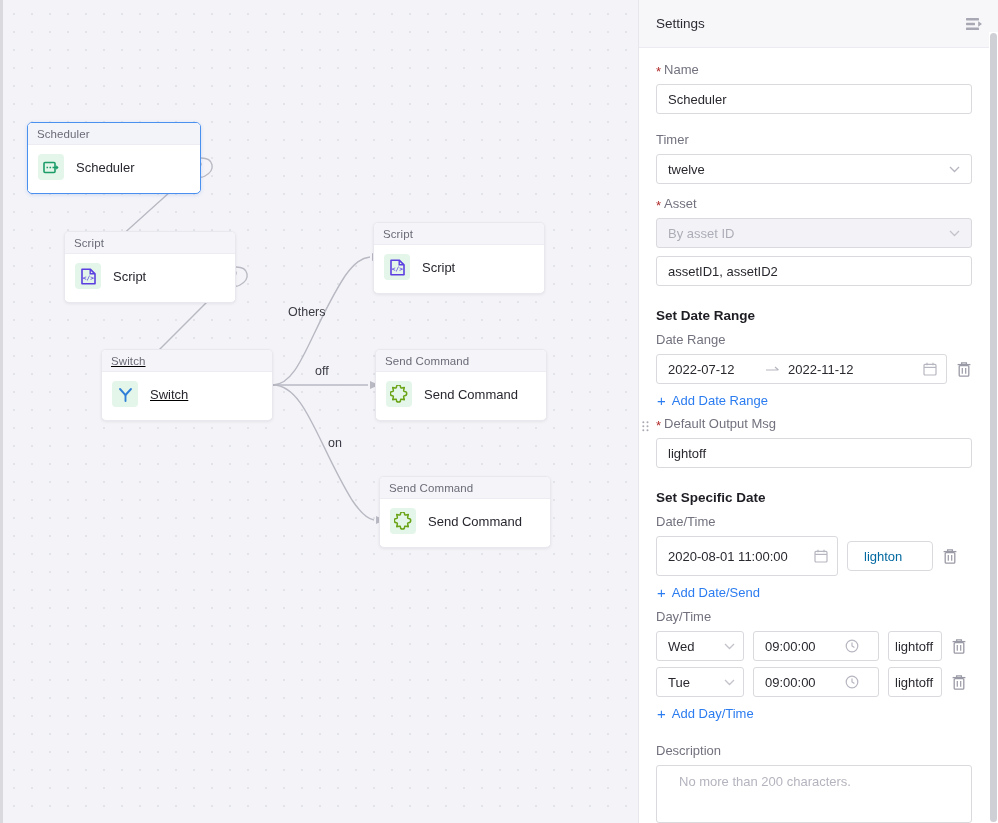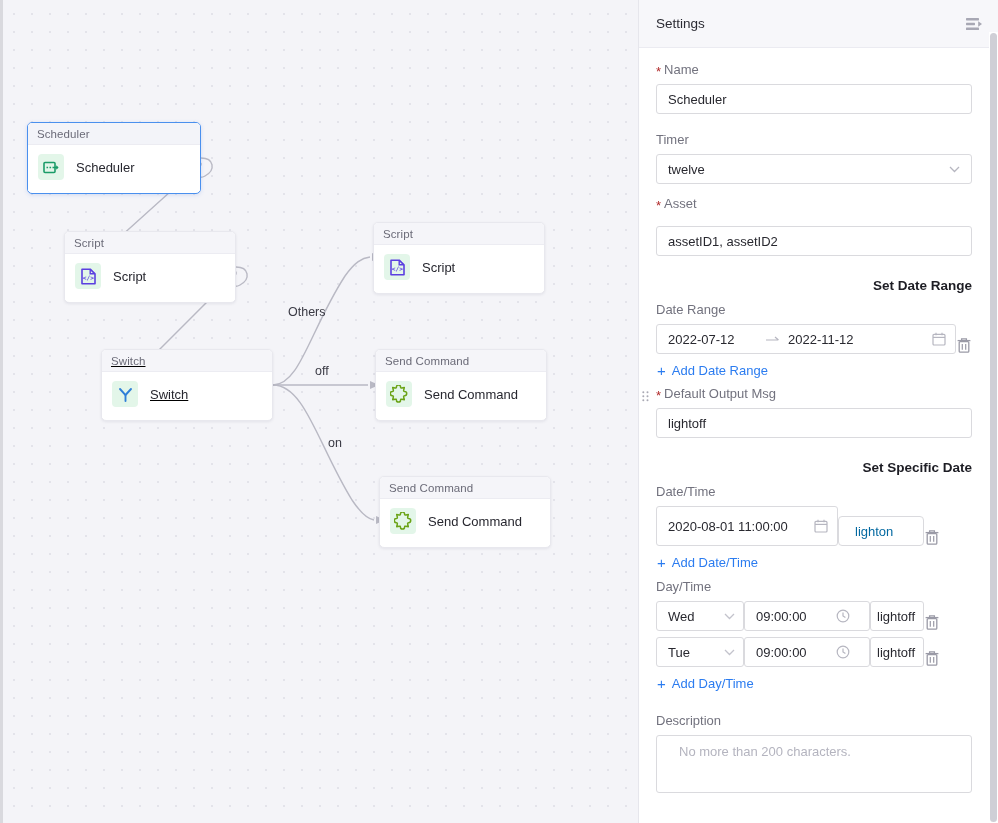--- a/index.html
+++ b/index.html
@@ -111,40 +111,39 @@
 
   .field { margin-bottom: 0; }
   .flabel {
     font-size: 13px; color: #72727e;
     margin-bottom: 7px; display: flex; align-items: center; gap: 3px;
   }
   .flabel .req { color: #b02a2a; font-size: 13px; line-height: 1; position: relative; top: 2px; }
   .section-title {
     font-size: 13.5px; font-weight: bold; color: #1d1d24;
     margin-bottom: 9px;
-    text-align: right;
   }
 
   .inp {
     width: 100%; height: 30px;
     border: 1px solid #dadade;
     border-radius: 3px;
     background: #fff;
     font-size: 13px; color: #28282f;
     padding: 0 11px;
     display: flex; align-items: center;
     font-family: "Liberation Sans", sans-serif;
   }
   .inp.disabled { background: #f3f3f7; color: #adadb8; }
   .select {
     justify-content: space-between;
   }
   .chev { color: #b6b6c0; font-size: 11px; line-height: 1; }
 
-  .row { display: flex; align-items: flex-end; }
+  .row { display: flex; align-items: center; gap: 9px; }
 
   .range-inp {
     flex: 1; height: 30px;
     border: 1px solid #dadade; border-radius: 3px;
     display: flex; align-items: center;
     padding: 0 9px 0 11px;
     font-size: 13px; color: #28282f; background: #fff;
   }
   .range-inp .d1 { width: 96px; }
   .range-inp .arrow { color: #b6b6c0; font-size: 12px; margin: 0 8px 0 2px; }
@@ -342,20 +341,28 @@
         </div>
       </div>
 
       <div class="gap-s"></div>
 
       <div class="field">
         <div class="flabel">
           <span class="req">*</span>
           <span>Asset</span>
         </div>
+        <div class="inp select disabled">
+          <span>By asset ID</span>
+          <span class="chev">
+            <svg width="11" height="7" viewBox="0 0 11 7">
+                <path d="M1,1 L5.5,5.5 L10,1" fill="none" stroke="#c3c3cc" stroke-width="1.3"></path>
+              </svg>
+          </span>
+        </div>
         <div style="height:8px"></div>
         <div class="inp">assetID1, assetID2</div>
       </div>
 
       <div class="gap-l"></div>
 
       <div class="section-title">Set Date Range</div>
       <div class="flabel">Date Range</div>
       <div class="row">
         <div class="range-inp">
@@ -432,21 +439,21 @@
             <path d="M1.6,3.6 H14.4" stroke="#9a9aa6" stroke-width="1.3" fill="none"></path>
             <path d="M5.6,3.4 V1.8 h4.8 v1.6" stroke="#9a9aa6" stroke-width="1.3" fill="none"></path>
             <rect x="3.2" y="4.6" width="9.6" height="10.6" rx="1" fill="none" stroke="#9a9aa6" stroke-width="1.3"></rect>
             <line x1="6.3" y1="7" x2="6.3" y2="12.8" stroke="#9a9aa6" stroke-width="1.2"></line>
             <line x1="9.7" y1="7" x2="9.7" y2="12.8" stroke="#9a9aa6" stroke-width="1.2"></line>
           </svg>
         </span>
       </div>
       <div class="link-add">
         <span class="plus">+</span>
-        <span>Add Date/Time</span>
+        <span>Add Date/Send</span>
       </div>
 
       <div style="height:9px"></div>
       <div class="flabel">Day/Time</div>
 
       <div class="row" style="margin-bottom:6px;">
         <div class="day-sel">
           <span>Wed</span>
           <span class="chev">
             <svg width="11" height="7" viewBox="0 0 11 7">

